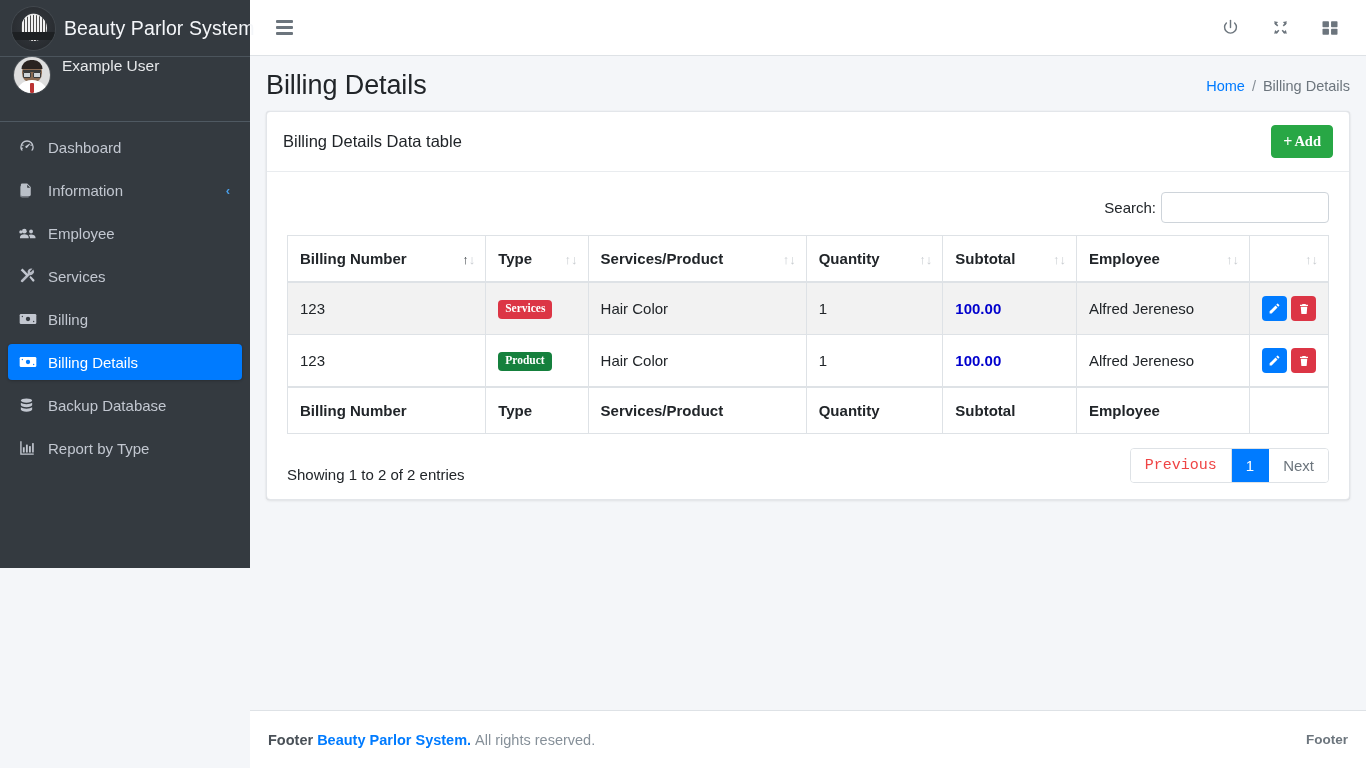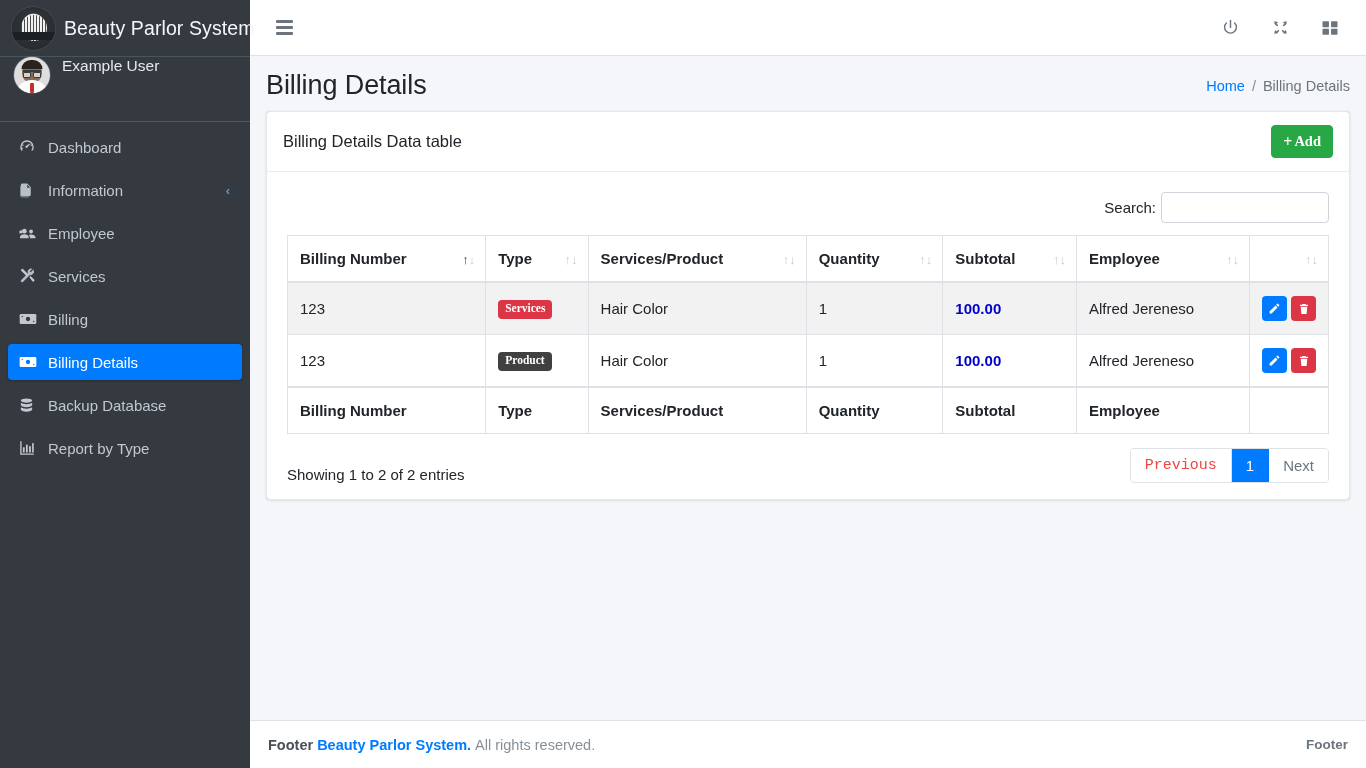--- a/index.html
+++ b/index.html
@@ -8,21 +8,21 @@
     margin: 0; padding: 0;
     width: 1366px; height: 768px;
     overflow: hidden;
     font-family: "Liberation Sans", sans-serif;
     background: #f4f6f9;
   }
 
   
   #sidebar {
     position: absolute; left: 0; top: 0;
-    width: 250px; height: 768px;
+    width: 250px; height: 568px;
     background: #343a40;
     color: #c2c7d0;
     z-index: 20;
   }
   .brand-link {
     display: flex; align-items: center;
     height: 57px;
     padding: 0 12px;
     border-bottom: 1px solid #4b545c;
     text-decoration: none;
@@ -269,21 +269,21 @@
     display: inline-block;
     padding: 3px 7px 4px 7px;
     border-radius: 4px;
     color: #fff;
     font-size: 11.5px;
     font-weight: 700;
     line-height: 1;
     font-family: "Liberation Serif", serif;
   }
   .badge.services { background: #dc3545; }
-  .badge.product  { background: #404040; }
+  .badge.product  { background: #15803d; }
 
   .subtotal { color: #0000cd; font-weight: 700; }
 
   .act-wrap { display: flex; gap: 4px; }
   .btn-ico {
     width: 25px; height: 25px;
     border: none; border-radius: 4px;
     display: inline-flex; align-items: center; justify-content: center;
     cursor: pointer;
     padding: 0;
@@ -313,21 +313,21 @@
     border-right: 1px solid #dee2e6;
     user-select: none;
   }
   .page-link:last-child { border-right: none; }
   .page-link.active { background: #007bff; color: #fff; border-color: #007bff; }
   .page-link.disabled { color: #ef4444; font-family: Liberation Mono, monospace; }
 
   
   .main-footer {
     position: absolute; left: 0; bottom: 0;
-    width: 1116px; height: 48px;
+    width: 1116px; height: 58px;
     background: #ffffff;
     border-top: 1px solid #dee2e6;
     display: flex; align-items: center;
     padding: 0 18px;
     font-size: 14.5px;
     color: #869099;
   }
   .main-footer b { color: #007bff; }
   .footer-right { margin-left: auto; font-weight: 700; color: #6c757d; font-size: 13.5px; }
   .footer-left-strong { font-weight: 700; color: #495057; }

